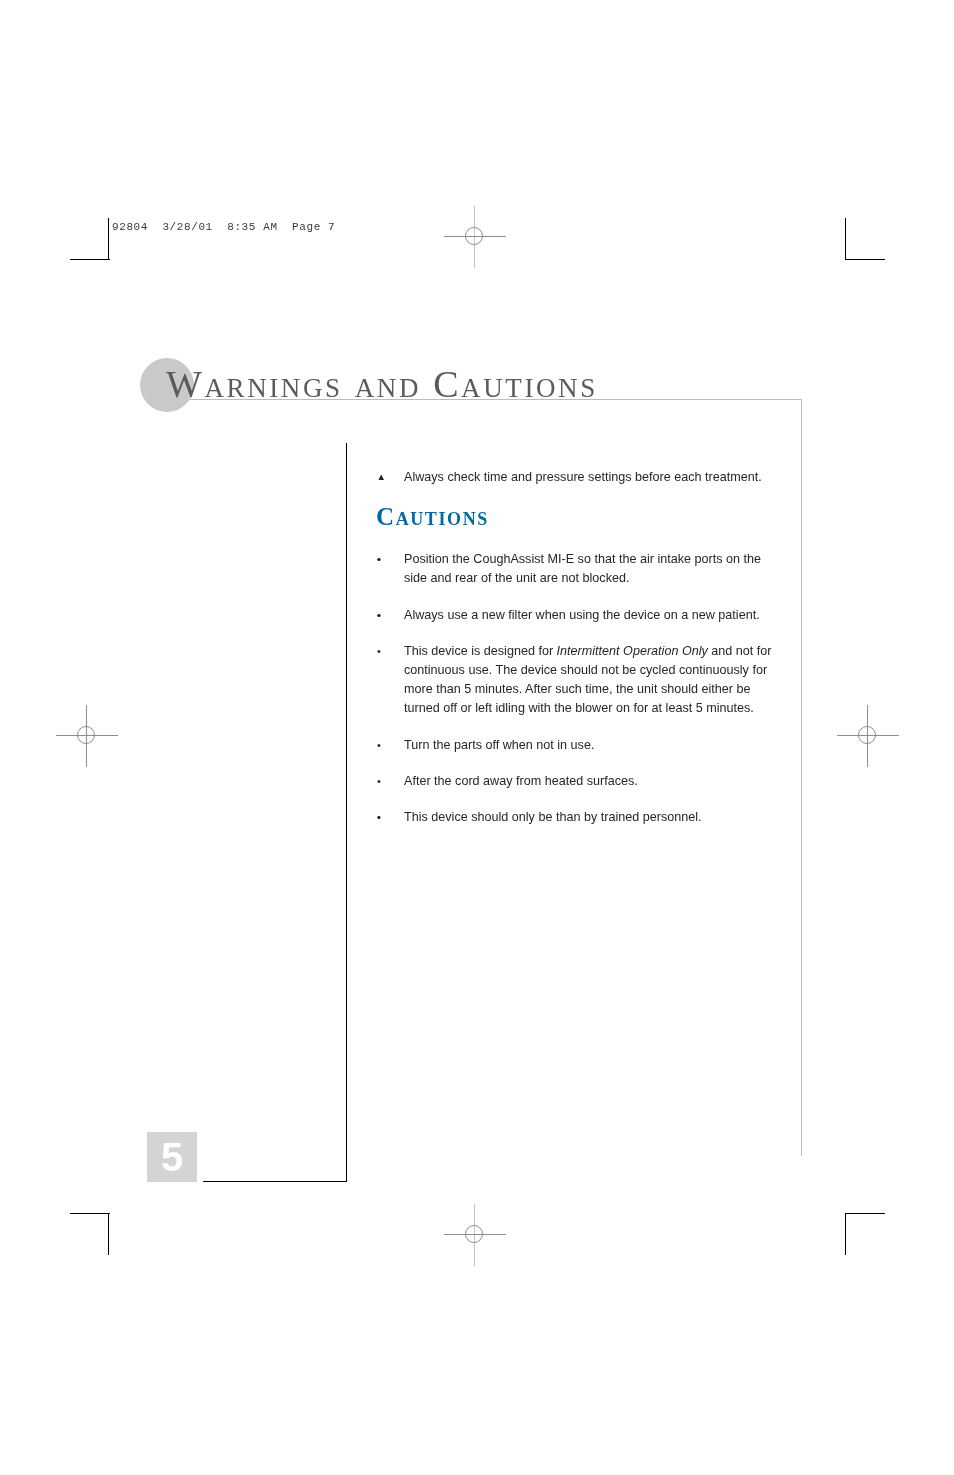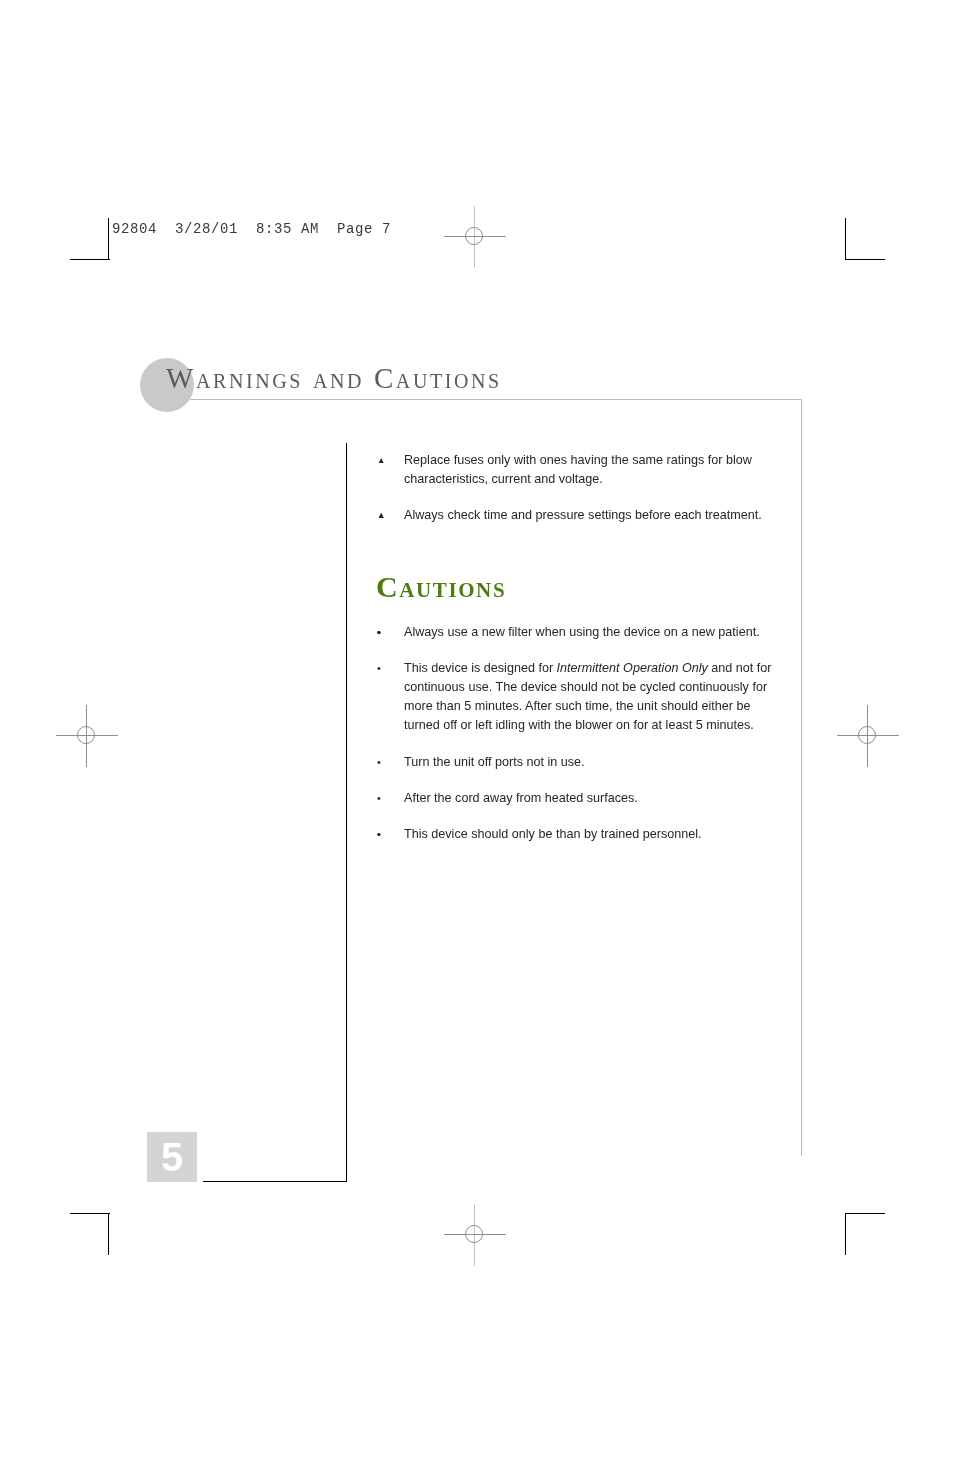--- a/index.html
+++ b/index.html
@@ -54,21 +54,21 @@
   .reg-mark.full .rm-v {
     background: #8d8d95;
   }
 
   
   .slug {
     position: absolute;
     left: 112px;
     top: 221px;
     font-family: "Liberation Mono", monospace;
-    font-size: 14px;
+    font-size: 11px;
     letter-spacing: 0.6px;
     color: #3a3a3a;
     white-space: pre;
   }
 
   
   .title-block {
     position: absolute;
     left: 140px;
     top: 358px;
@@ -82,21 +82,21 @@
     width: 54px;
     height: 54px;
     border-radius: 50%;
     background: #c9c9c9;
   }
   .title-text {
     position: absolute;
     left: 26px;
     top: 4px;
     font-family: "Liberation Serif", serif;
-    font-size: 29px;
+    font-size: 38px;
     font-variant: small-caps;
     letter-spacing: 2.6px;
     color: #5b5b5f;
     white-space: nowrap;
   }
 
   
   .rule-h-title {
     position: absolute;
     left: 190px;
@@ -183,25 +183,25 @@
     top: 0;
     font-size: 11px;
     line-height: 19.2px;
     color: #262626;
   }
   .bullet-mark.tri {
     font-size: 8.5px;
   }
   .section-heading {
     font-family: "Liberation Serif", serif;
-    font-size: 30px;
+    font-size: 25px;
     font-variant: small-caps;
     letter-spacing: 1.6px;
-    color: #4d7c0f;
-    margin: 44px 0 19px 0;
+    color: #0369a1;
+    margin: 16px 0 19px 0;
   }
   .warn-group {
     margin-bottom: 0;
   }
   em {
   }
 </style>
 </head>
 <body>
 
@@ -254,54 +254,54 @@
 
 <div class="folio">
   <div class="folio-num">5</div>
 </div>
 
 <div class="content">
 
   <ul class="bullet-list warn-group">
     <li class="bullet-item">
       <span class="bullet-mark tri">▲</span>
-      <span>Replace fuses only with ones having the same ratings for blow characteristics, current and voltage.</span>
     </li>
     <li class="bullet-item">
       <span class="bullet-mark tri">▲</span>
     </li>
     <li class="bullet-item">
       <span class="bullet-mark tri">▲</span>
       <span>Always check time and pressure settings before each treatment.</span>
     </li>
   </ul>
 
   <h2 class="section-heading">Cautions</h2>
 
   <ul class="bullet-list">
     <li class="bullet-item">
       <span class="bullet-mark">•</span>
     </li>
     <li class="bullet-item">
       <span class="bullet-mark">•</span>
+      <span>Position the CoughAssist MI-E so that the air intake ports on the side and rear of the unit are not blocked.</span>
     </li>
     <li class="bullet-item">
       <span class="bullet-mark">•</span>
     </li>
     <li class="bullet-item">
       <span class="bullet-mark">•</span>
       <span>Always use a new filter when using the device on a new patient.</span>
     </li>
     <li class="bullet-item">
       <span class="bullet-mark">•</span>
       <span>This device is designed for </span><em>Intermittent Operation Only</em><span> and not for continuous use. The device should not be cycled continuously for more than 5 minutes. After such time, the unit should either be turned off or left idling with the blower on for at least 5 minutes.</span>
     </li>
     <li class="bullet-item">
       <span class="bullet-mark">•</span>
-      <span>Turn the unit off ports not in use.</span>
+      <span>Turn the parts off when not in use.</span>
     </li>
     <li class="bullet-item">
       <span class="bullet-mark">•</span>
       <span>After the cord away from heated surfaces.</span>
     </li>
     <li class="bullet-item">
       <span class="bullet-mark">•</span>
     </li>
     <li class="bullet-item">
       <span class="bullet-mark">•</span>

